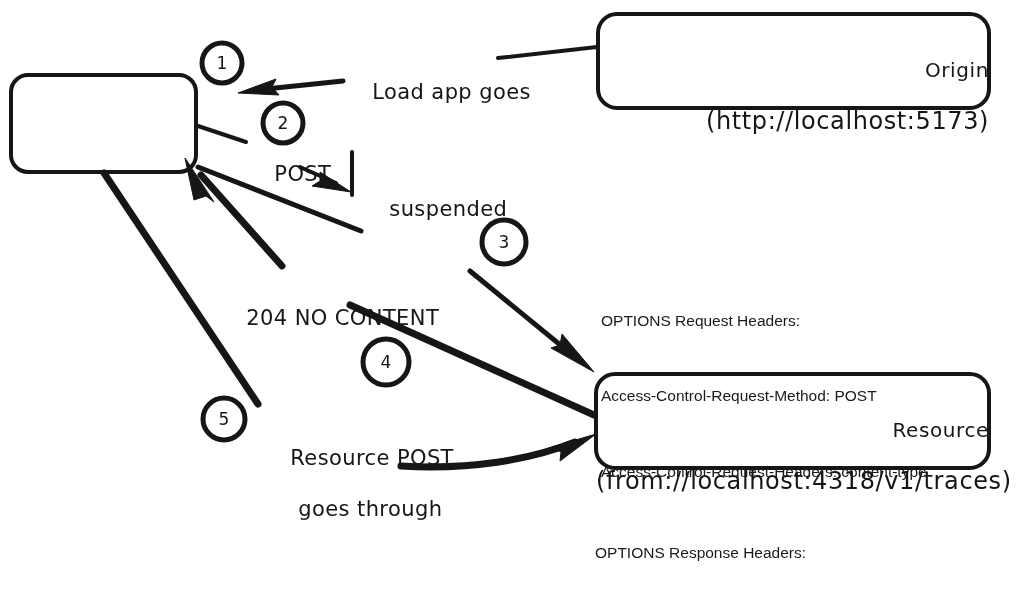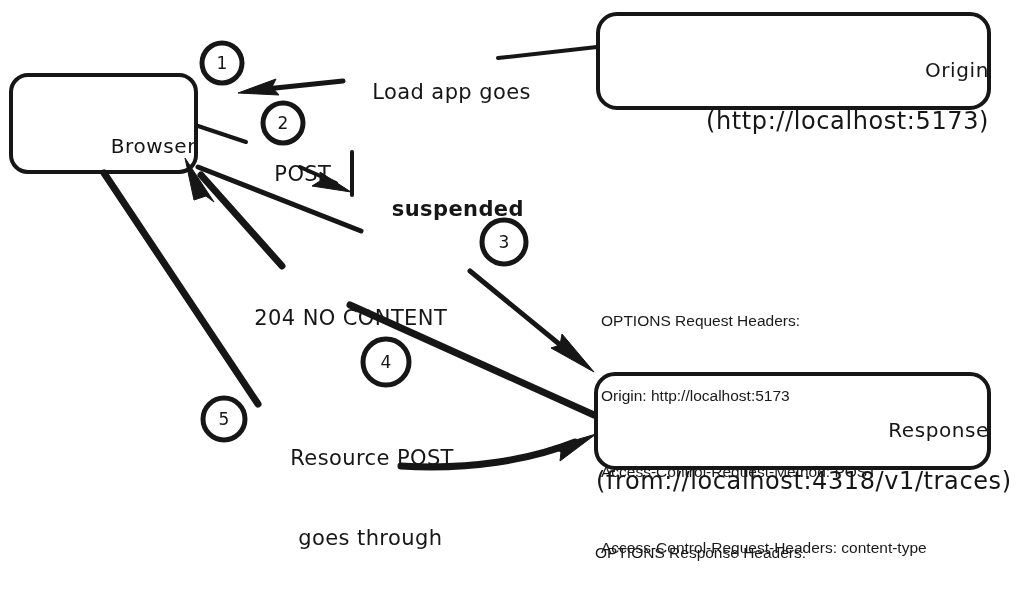--- a/index.html
+++ b/index.html
@@ -140,75 +140,71 @@
     <path class="stroke-line-thick" d="M 401 466 C 470 470 530 460 575 442"></path>
     <path class="arrow-head" d="M 596 434 L 552 447 L 561 452 L 560 461 Z"></path>
 
     <circle class="step-circle" cx="222" cy="63" r="20"></circle>
     <circle class="step-circle" cx="283" cy="123" r="20"></circle>
     <circle class="step-circle" cx="504" cy="242" r="22"></circle>
     <circle class="step-circle" cx="386" cy="362" r="23"></circle>
     <circle class="step-circle" cx="224" cy="419" r="21"></circle>
   </svg>
 
-  <div class="hand-text node-label" style="left:11px; top:110px; width:185px;">
-    <span>Browser</span>
-  </div>
 
   <div class="hand-text node-label" style="left:598px; top:34px; width:391px;">
     <span>Origin</span>
     <span class="sub">(http://localhost:5173)</span>
   </div>
 
   <div class="hand-text node-label" style="left:596px; top:394px; width:393px;">
-    <span>Response</span>
+    <span>Resource</span>
     <span class="sub">(from://localhost:4318/v1/traces)</span>
   </div>
 
   <div class="hand-text edge-label" style="left:344px; top:54px;">
     <span>Load app goes</span>
   </div>
 
   <div class="hand-text edge-label" style="left:246px; top:136px;">
     <span>POST</span>
   </div>
 
-  <div class="hand-text edge-label" style="left:361px; top:171px;font-weight:bold;">
+  <div class="hand-text edge-label" style="left:361px; top:171px;">
     <span>suspended</span>
   </div>
 
 
-  <div class="hand-text edge-label" style="left:226px; top:280px;">
+  <div class="hand-text edge-label" style="left:218px; top:280px;">
     <span>204 NO CONTENT</span>
   </div>
 
   <div class="hand-text edge-label" style="left:262px; top:420px;">
     <span>Resource POST</span><br>
-    <span style="display:inline-block;margin-left:8px;margin-top:29px;">goes through</span>
+    <span style="display:inline-block;margin-left:8px;">goes through</span>
   </div>
 
   <div class="step-num" style="left:202px; top:53px;">
     <span>1</span>
   </div>
   <div class="step-num" style="left:263px; top:113px;">
     <span>2</span>
   </div>
   <div class="step-num" style="left:484px; top:232px;">
     <span>3</span>
   </div>
   <div class="step-num" style="left:366px; top:352px;">
     <span>4</span>
   </div>
   <div class="step-num" style="left:204px; top:409px;">
     <span>5</span>
   </div>
 
   <div class="header-note" style="left:601px; top:257px;">
     <span class="note-title">OPTIONS Request Headers:</span>
-    <span class="note-line">Origin: http://localhost:5173</span>
     <span class="note-line">Access-Control-Request-Method: POST</span>
     <span class="note-line">Access-Control-Request-Headers: content-type</span>
   </div>
 
   <div class="header-note" style="left:595px; top:489px;">
     <span class="note-title">OPTIONS Response Headers:</span>
     
     
     
   </div>

